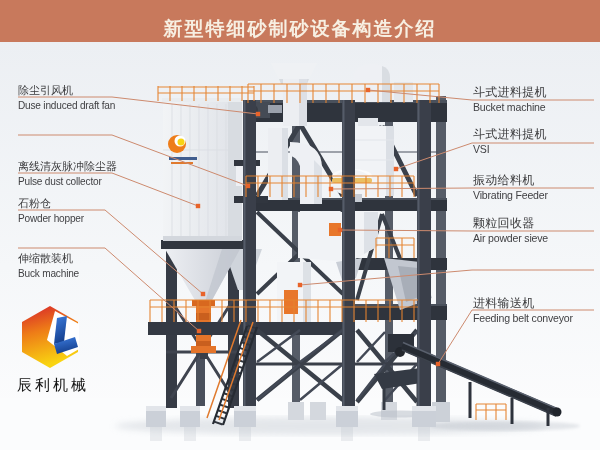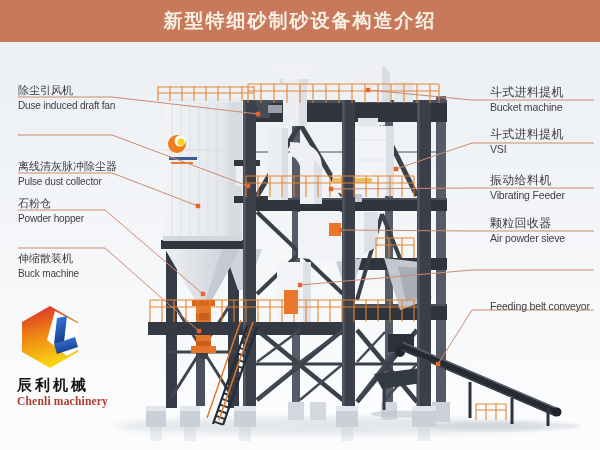--- a/index.html
+++ b/index.html
@@ -1,30 +1,30 @@
 <!DOCTYPE html>
 <html style="--banner_bg: #c8795c; --banner_text: #f7efe2; --label_cn: #3a3a3c; --label_en: #414144; --leader: #cd8a6e; --dot: #e8632a; --railing: #e07a2e; --steel: #3a3f4a; --brand_cn: #141414; --brand_en: #b23a2b;"><head>
 <meta charset="utf-8">
 <style>
   html,body{margin:0;padding:0}
   .page{position:relative;width:600px;height:450px;overflow:hidden;background:#eef0f4;font-family:"Liberation Sans",sans-serif}
-  .banner{position:absolute;top:0;left:0;width:600px;height:42px;background:var(--banner_bg,#c8795c);display:flex;align-items:center;justify-content:center;z-index:4}
+  .banner{position:absolute;top:0;left:0;width:600px;height:42px;background:var(--banner_bg,#c8795c);display:flex;align-items:flex-end;justify-content:center;z-index:4}
   .banner h1{margin:0;font-size:19px;font-weight:700;color:var(--banner_text,#f7efe2);letter-spacing:2px}
   svg.scene{position:absolute;top:0;left:0;z-index:1}
   .label{position:absolute;z-index:3}
   .label .cn{font-weight:400;color:var(--label_cn,#3a3a3c);line-height:12px;white-space:nowrap}
   .label .en{color:var(--label_en,#414144);line-height:11px;margin-top:4px;white-space:nowrap;transform:scaleX(0.96);transform-origin:0 0}
   .label.left .cn{font-size:11px;letter-spacing:0}
   .label.left .en{font-size:10.5px;letter-spacing:-0.2px}
   .label.right .cn{font-size:12px;letter-spacing:.3px}
   .label.right .en{font-size:11px;letter-spacing:-0.2px}
   .label.left{left:18px}
-  .label.right{left:490px}
+  .label.right{left:473px}
   .brand{position:absolute;left:17px;top:304px;z-index:3;width:130px}
-  .brand .cn{font-family:"Liberation Serif",serif;font-size:15px;font-weight:700;color:var(--brand_cn,#141414);letter-spacing:3px;margin-top:2px;white-space:nowrap}
+  .brand .cn{font-family:"Liberation Serif",serif;font-size:15px;font-weight:400;color:var(--brand_cn,#141414);letter-spacing:3px;margin-top:2px;white-space:nowrap}
   .brand .en{font-family:"Liberation Serif",serif;font-size:11.5px;font-weight:700;color:var(--brand_en,#b23a2b);letter-spacing:.2px;white-space:nowrap}
 </style>
 </head>
 <body>
 
 <div class="page">
   <div class="banner">
     <h1>新型特细砂制砂设备构造介绍</h1>
   </div>
 
@@ -300,20 +300,21 @@
   </div>
   <div class="label right" style="top:174px">
     <div class="cn">振动给料机</div>
     <div class="en">Vibrating Feeder</div>
   </div>
   <div class="label right" style="top:217px">
     <div class="cn">颗粒回收器</div>
     <div class="en">Air powder sieve</div>
   </div>
   <div class="label right" style="top:297px">
+    <div class="cn">进料输送机</div>
     <div class="en">Feeding belt conveyor</div>
   </div>
 
   <div class="brand">
     <svg width="66" height="66" viewBox="0 0 66 66">
       <defs>
         <linearGradient id="hexg" x1="0" y1="0" x2="0.25" y2="1">
           <stop offset="0" stop-color="#d6222c"></stop>
             <stop offset="0.45" stop-color="#ee7c17"></stop>
             <stop offset="1" stop-color="#f9d411"></stop>
@@ -322,15 +323,14 @@
           <stop offset="0" stop-color="#3d7de0"></stop>
             <stop offset="1" stop-color="#15408f"></stop>
         </linearGradient>
       </defs>
       <polygon points="33,2 61,18 61,48 33,64 5,48 5,18" fill="url(#hexg)"></polygon>
       <path d="M38 7 L62 20 L62 45 L50 52 L30 36 Z" fill="#ffffff"></path>
       <polygon points="40,14 50,12 47,38 37,40" fill="url(#lg)"></polygon>
       <polygon points="37,40 58,33 61,43 40,50" fill="url(#lg)"></polygon>
     </svg>
     <div class="cn">辰利机械</div>
-    <div class="en">Chenli machinery</div>
   </div>
 </div>
 
 </body></html>

